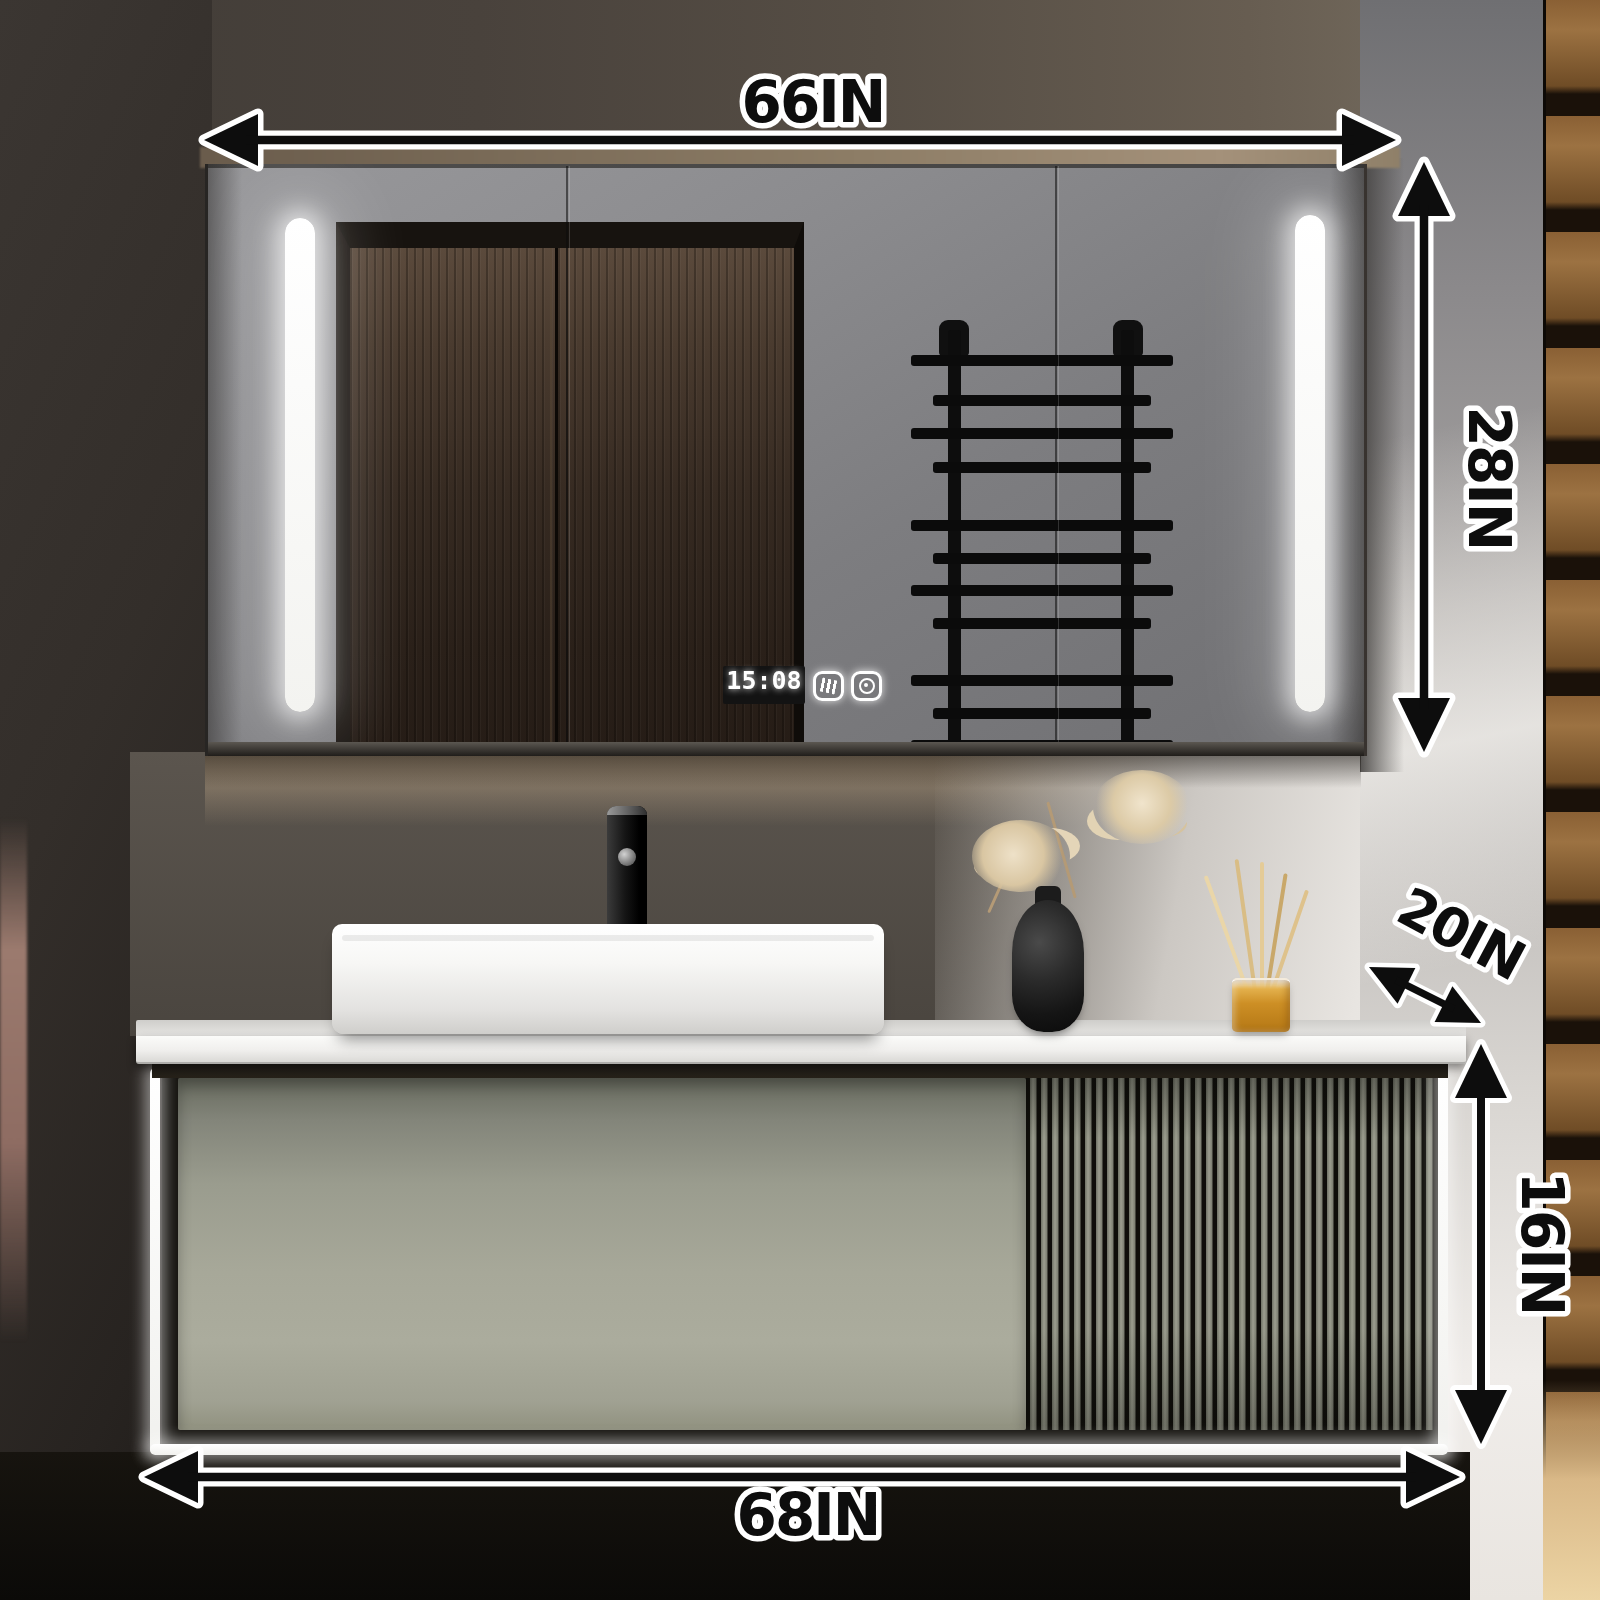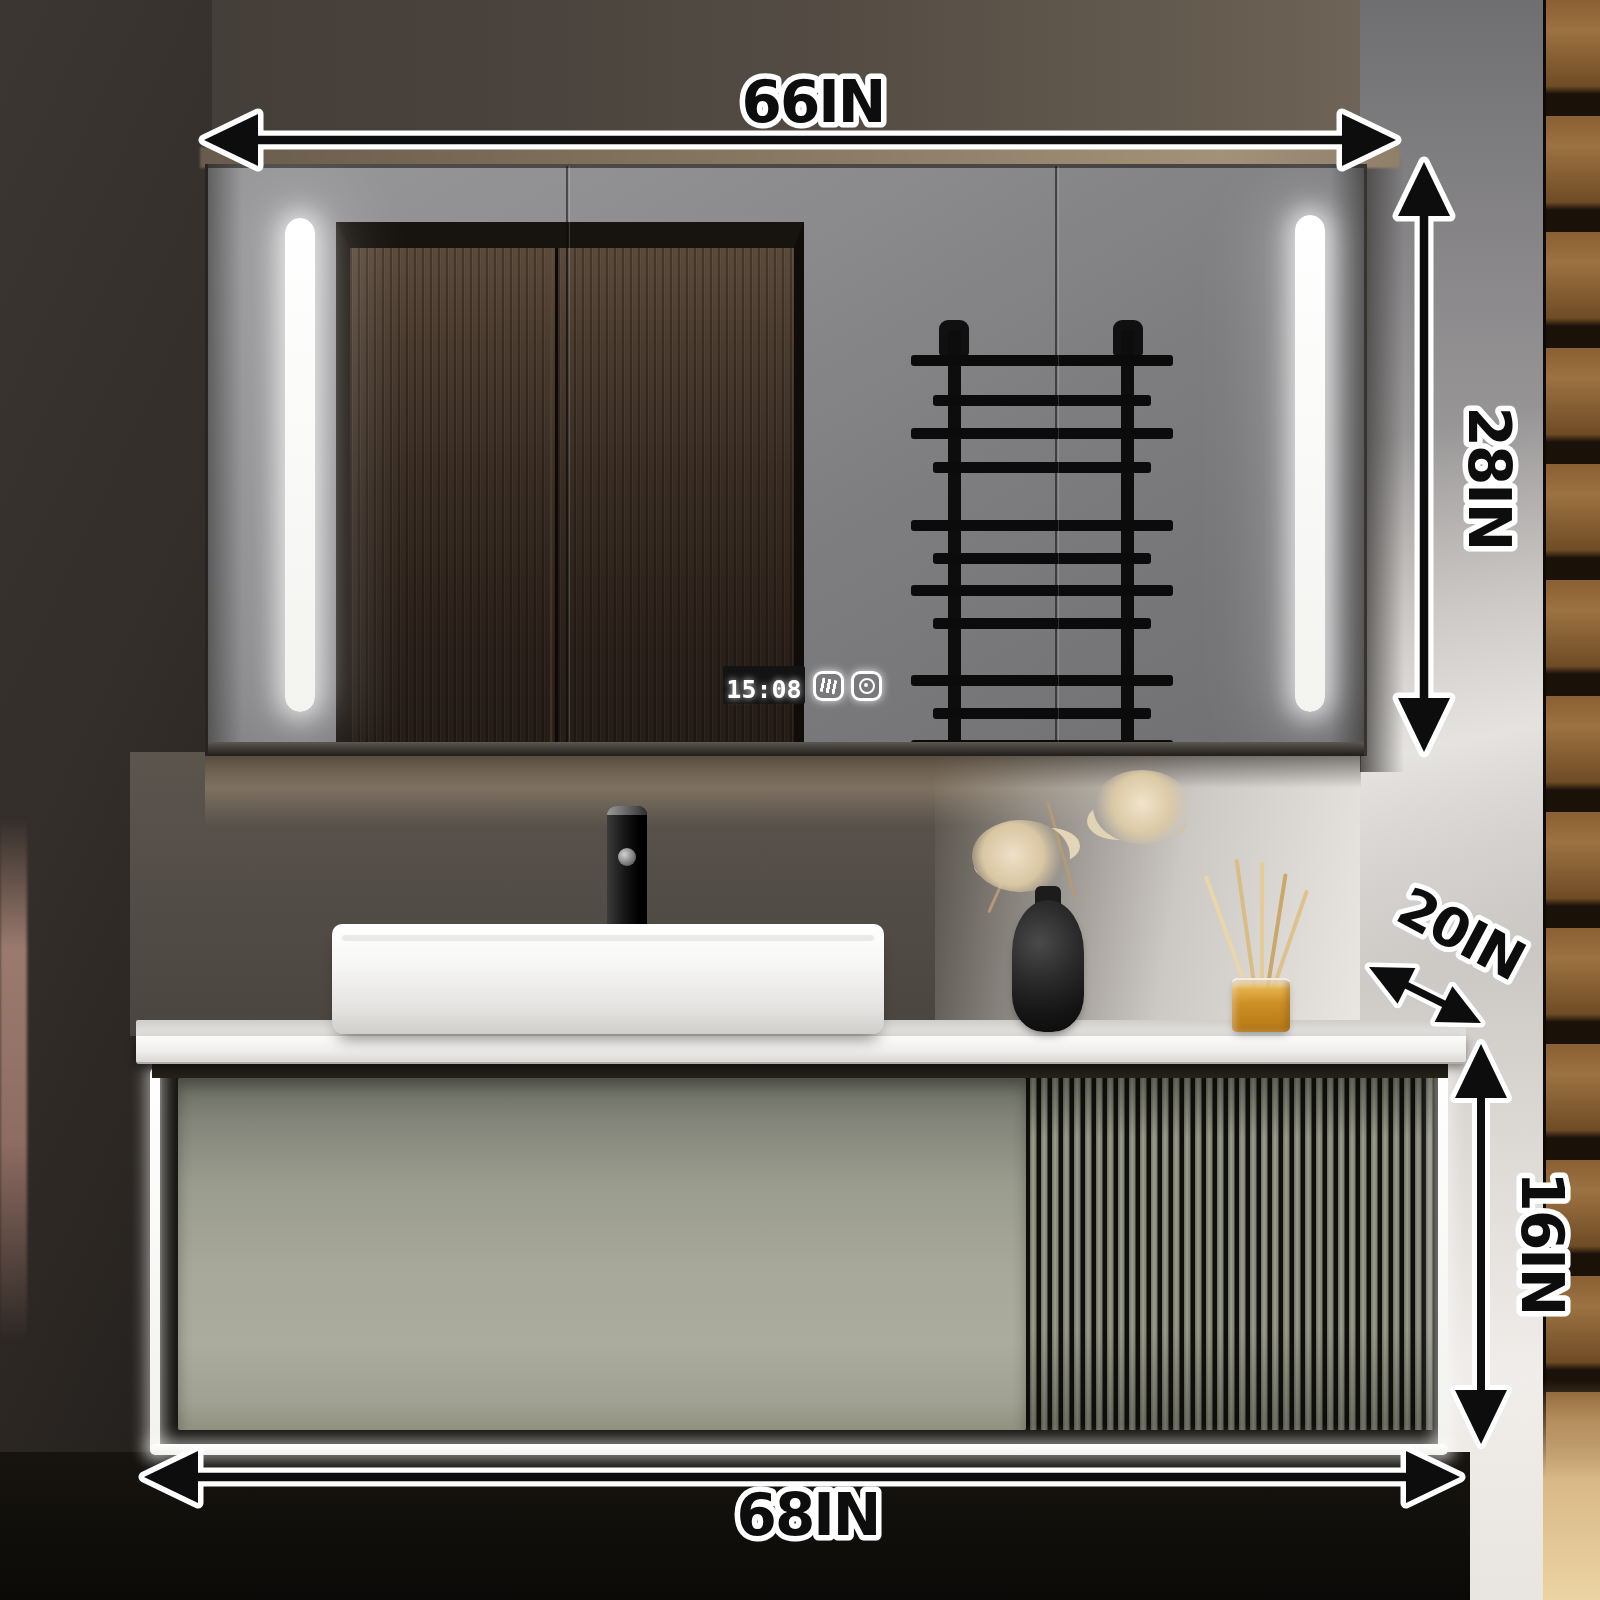--- a/index.html
+++ b/index.html
@@ -53,21 +53,21 @@
   .mseam{top:2px;width:2px;height:588px;background:rgba(12,12,12,.55);}
   .mseam-hl{top:2px;width:1px;height:588px;background:rgba(255,255,255,.16);}
   .rack{left:703px;top:156px;width:262px;height:432px;}
   .rail{position:absolute;width:13px;top:10px;height:420px;background:#0d0d0d;border-radius:3px;}
   .knob{position:absolute;top:0;width:30px;height:36px;background:#101010;border-radius:9px 9px 4px 4px;}
   .rung{position:absolute;height:11px;background:#0b0b0b;border-radius:3px;}
   .led-v{position:absolute;width:30px;background:linear-gradient(180deg,#ffffff,#f3f3f0);
     border-radius:15px;
     box-shadow:0 0 24px 8px rgba(255,255,255,.7),0 0 70px 26px rgba(255,255,255,.25);}
   .clock{left:515px;top:502px;width:82px;height:38px;background:#131313;border-radius:2px;
-    display:flex;align-items:flex-end;justify-content:center;
+    display:flex;align-items:flex-start;justify-content:center;
     color:#fff;font-family:"DejaVu Sans Mono",monospace;font-weight:bold;font-size:25px;
     text-shadow:0 0 7px rgba(255,255,255,.9);}
   .mbtn{width:31px;height:30px;border:3px solid #fff;border-radius:9px;box-sizing:border-box;
     box-shadow:0 0 9px rgba(255,255,255,.8);display:flex;align-items:center;justify-content:center;}
   .defog-glyph{width:15px;height:14px;transform:rotate(12deg);
     background:repeating-linear-gradient(90deg,#fff 0 3px,rgba(255,255,255,0) 3px 6px);}
   .circ-glyph{width:12px;height:12px;border:2.5px solid #fff;border-radius:50%;position:relative;}
   .circ-dot{position:absolute;left:3px;top:3px;width:4px;height:4px;background:#fff;border-radius:50%;}
   .mcab-bottom{left:0;top:578px;width:100%;height:14px;
     background:linear-gradient(to bottom,#5b5751,#201d1a);}

